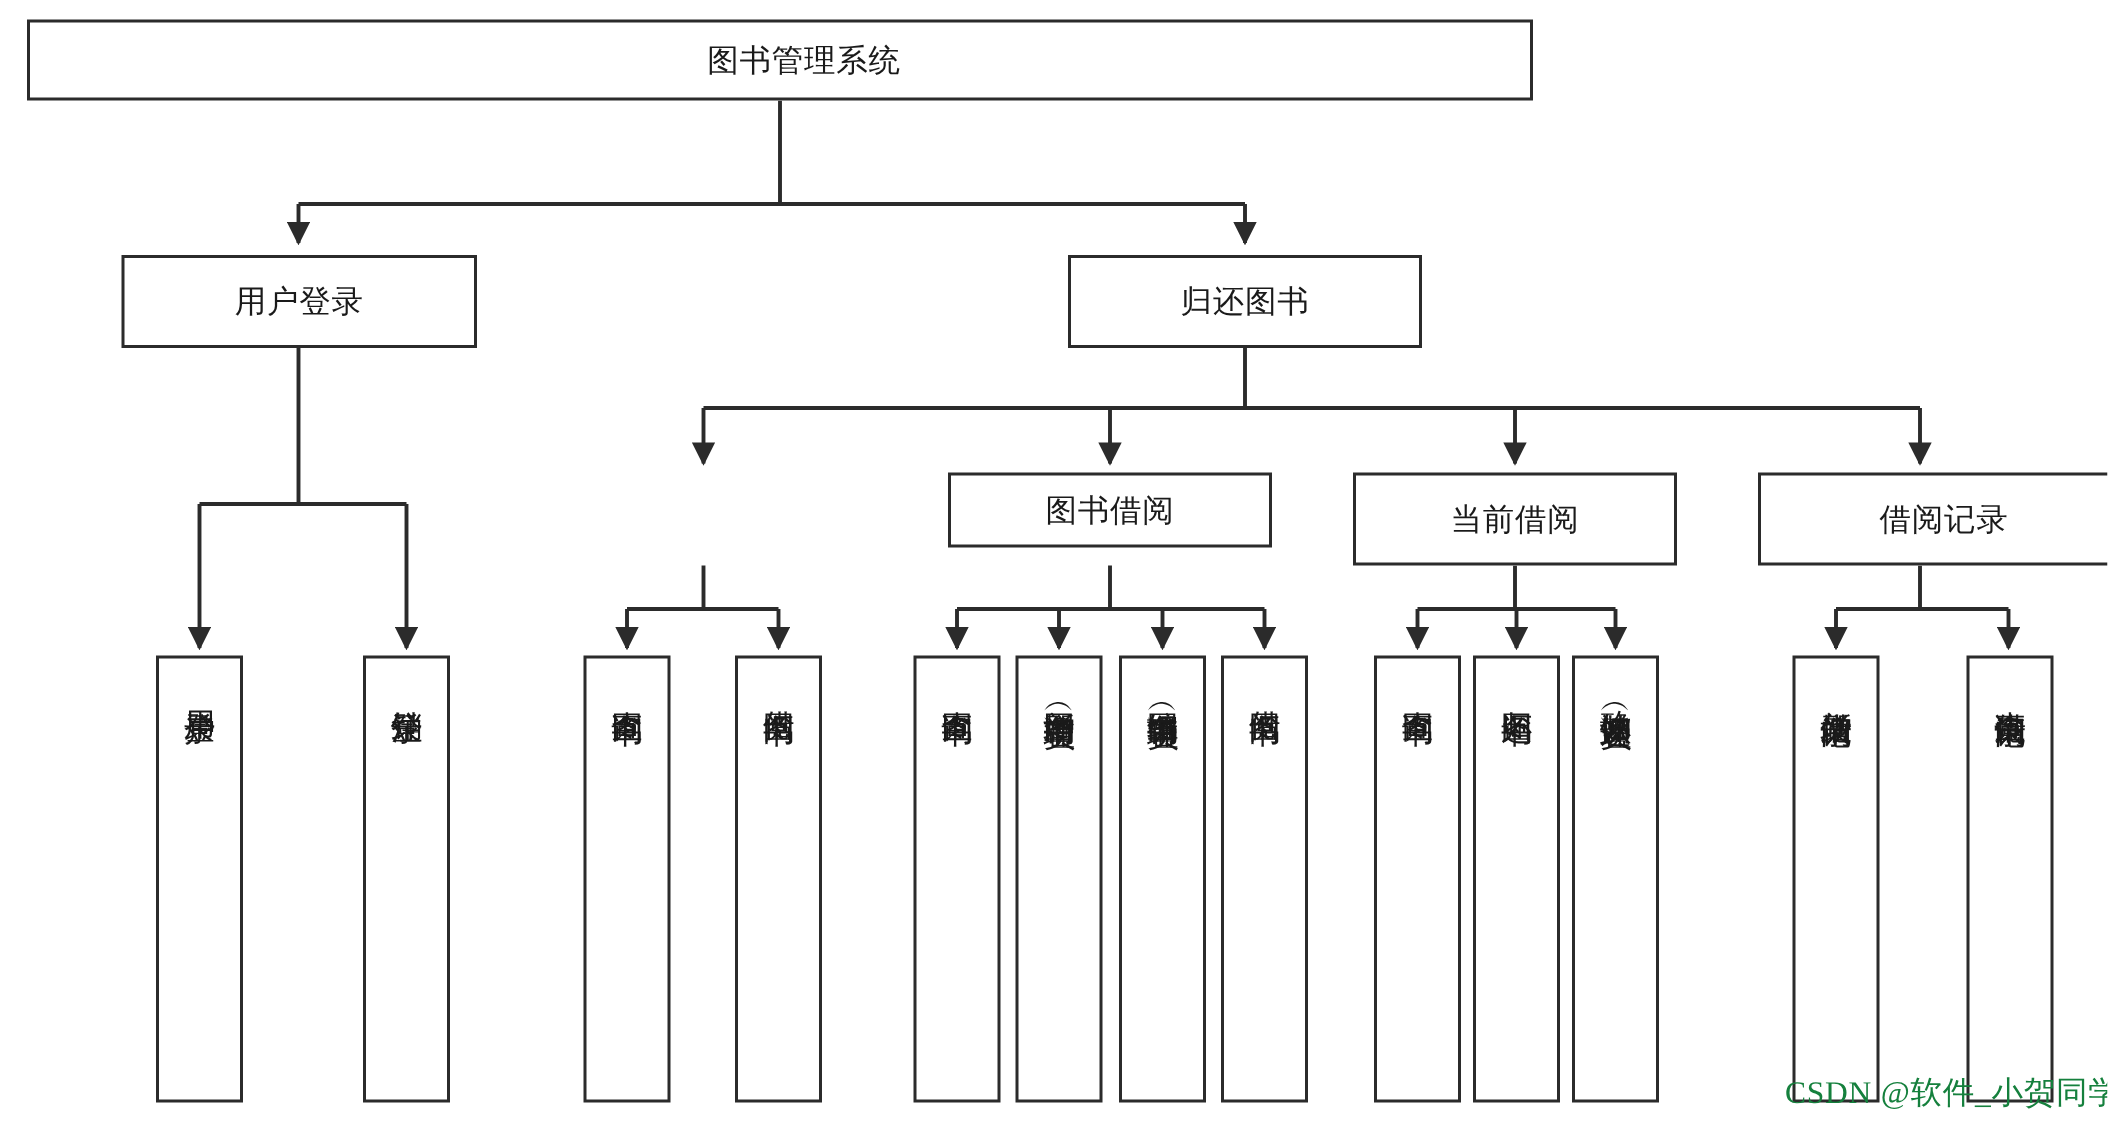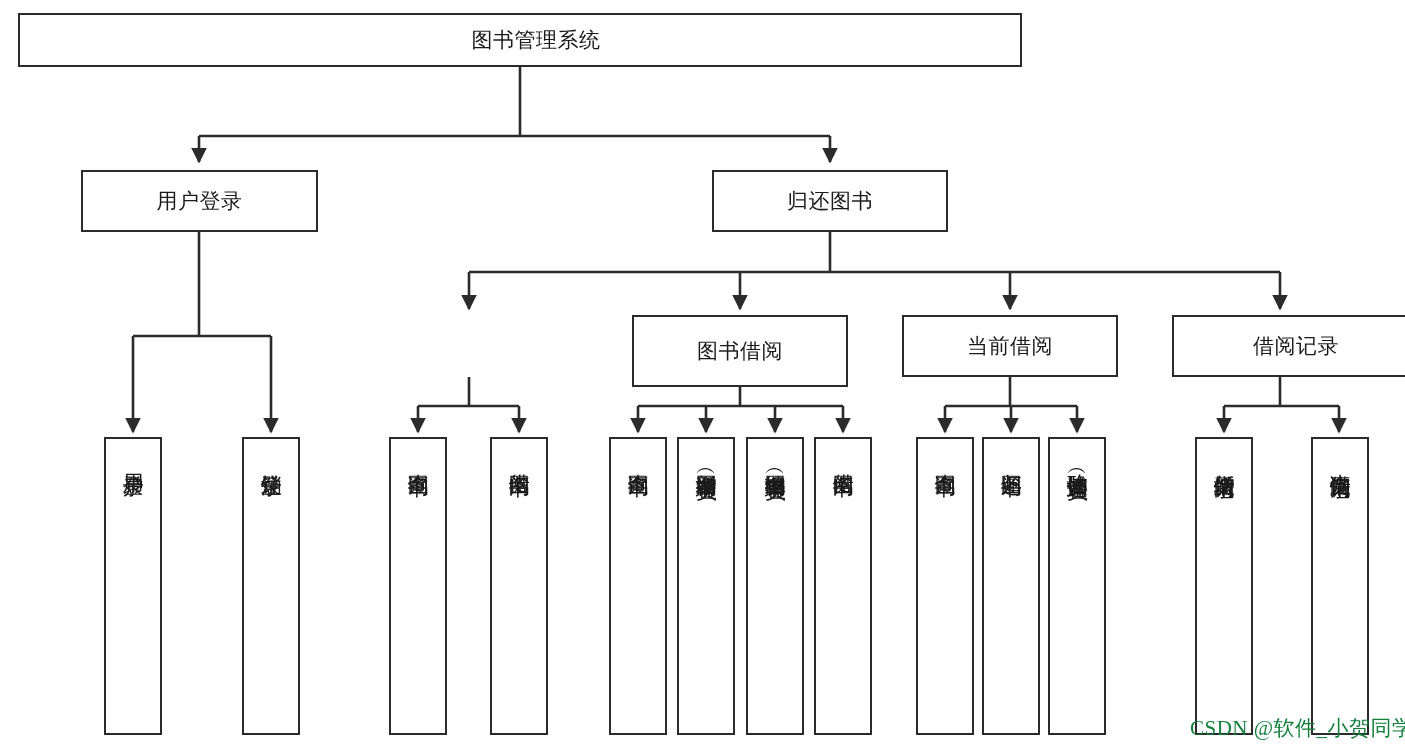--- a/index.html
+++ b/index.html
@@ -129,21 +129,21 @@
     <span class="label">图书管理系统</span>
   </div>
 
   <div class="node horiz" style="left:81px; top:170px; width:237px; height:62px;">
     <span class="label">用户登录</span>
   </div>
   <div class="node horiz" style="left:712px; top:170px; width:236px; height:62px;">
     <span class="label">归还图书</span>
   </div>
 
-  <div class="node horiz" style="left:632px; top:315px; width:216px; height:72px;">
+  <div class="node horiz" style="left:632px; top:315px; width:216px; height:50px;">
     <span class="label">图书借阅</span>
   </div>
   <div class="node horiz" style="left:902px; top:315px; width:216px; height:62px;">
     <span class="label">当前借阅</span>
   </div>
   <div class="node horiz" style="left:1172px; top:315px; width:248px; height:62px;">
     <span class="label">借阅记录</span>
   </div>
 
   <div class="node vert" style="left:104px; top:437px; width:58px; height:298px;">

